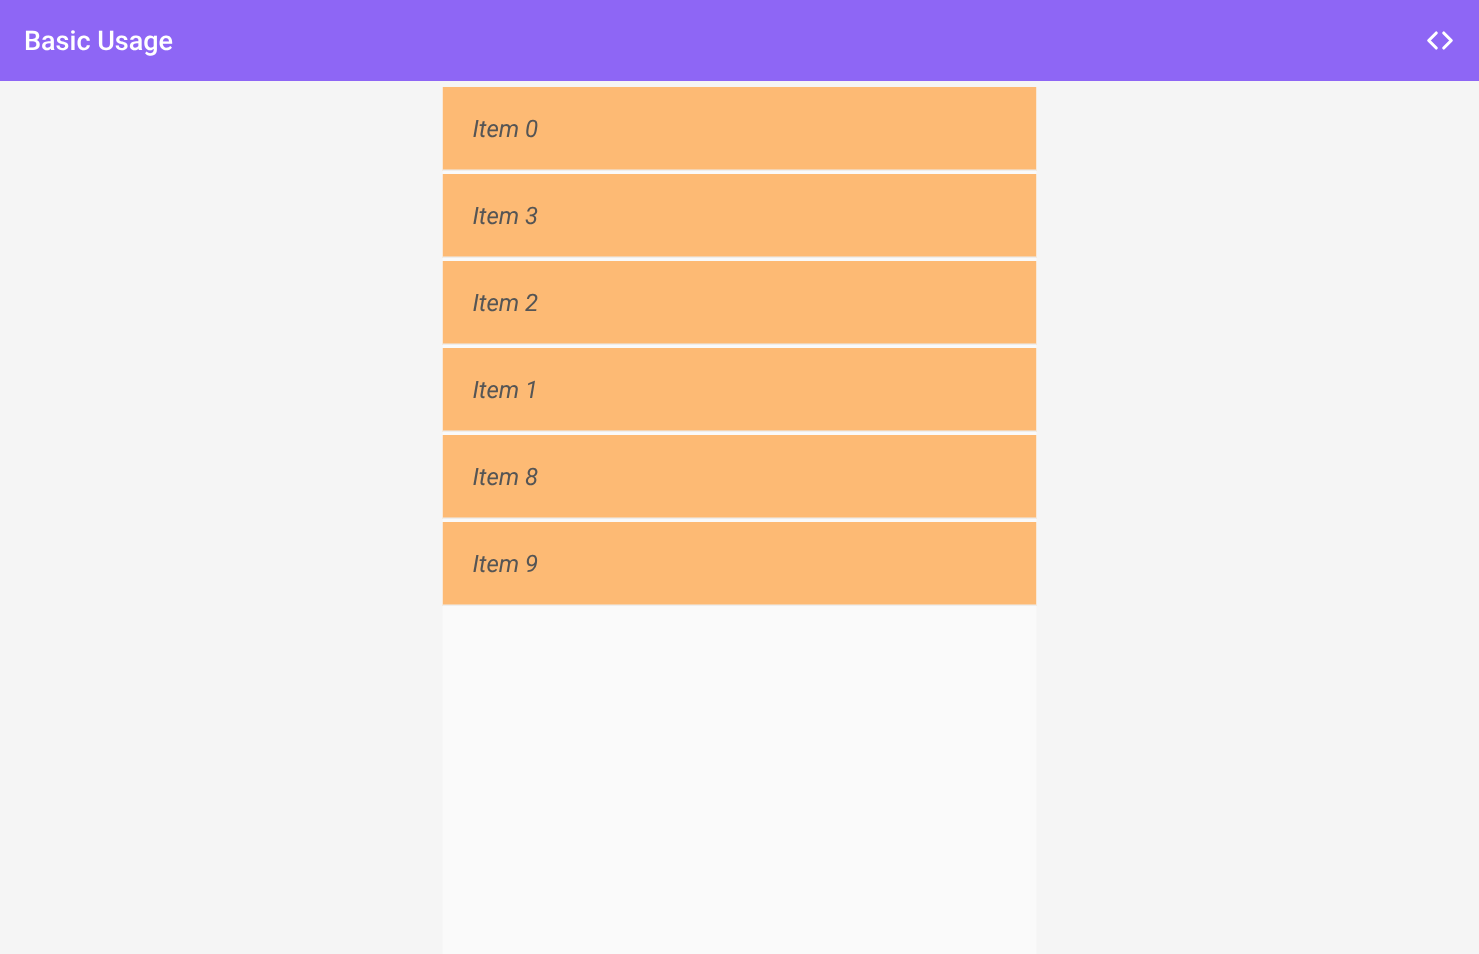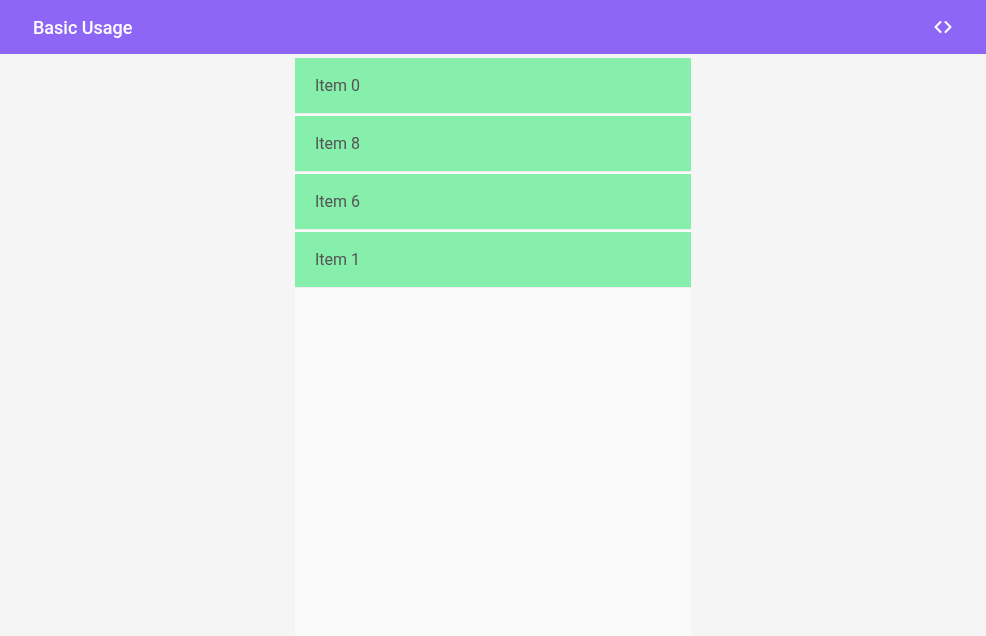--- a/index.html
+++ b/index.html
@@ -10,21 +10,21 @@
     body {
       font-family: -apple-system, BlinkMacSystemFont, "Segoe UI", Roboto, "Helvetica Neue", Arial, sans-serif;
       background: #f5f5f5;
       width: 986px;
       height: 636px;
       overflow: hidden;
     }
     .header {
       background: #8e66f5;
       color: #ffffff;
-      padding: 14px 33px;
+      padding: 14px 16px;
       display: flex;
       justify-content: space-between;
       align-items: center;
       height: 54px;
     }
     .header-title {
       font-size: 18px;
       font-weight: 500;
     }
     .header-icon {
@@ -53,41 +53,44 @@
     .list-container::-webkit-scrollbar-thumb {
       background: #c1c1c1;
       border-radius: 0;
     }
     .list-container::-webkit-scrollbar-button {
       display: block;
       height: 16px;
       background: #f1f1f1;
     }
     .list-item {
-      background: #86efac;
+      background: #fdba74;
       padding: 18px 20px;
       font-size: 16px;
       color: #555;
       border-bottom: 1px solid #eee;
       margin-bottom: 2px;
+      font-style: italic;
     }
   </style>
 </head>
 <body>
 
 <div class="header">
   <div class="header-title">Basic Usage</div>
   <div class="header-icon">
     <svg width="20" height="20" viewBox="0 0 24 24" fill="none" stroke="#ffffff" stroke-width="2.5" stroke-linecap="round" stroke-linejoin="round">
       <polyline points="9 18 3 12 9 6"></polyline>
       <polyline points="15 6 21 12 15 18"></polyline>
     </svg>
   </div>
 </div>
 
 <div class="content-area">
   <div class="list-container" id="list-container">
   <div class="list-item"><span>Item 0</span></div>
+      <div class="list-item"><span>Item 3</span></div>
+      <div class="list-item"><span>Item 2</span></div>
+      <div class="list-item"><span>Item 1</span></div>
       <div class="list-item"><span>Item 8</span></div>
-      <div class="list-item"><span>Item 6</span></div>
-      <div class="list-item"><span>Item 1</span></div>
+      <div class="list-item"><span>Item 9</span></div>
     </div>
 </div>
 
 </body></html>

